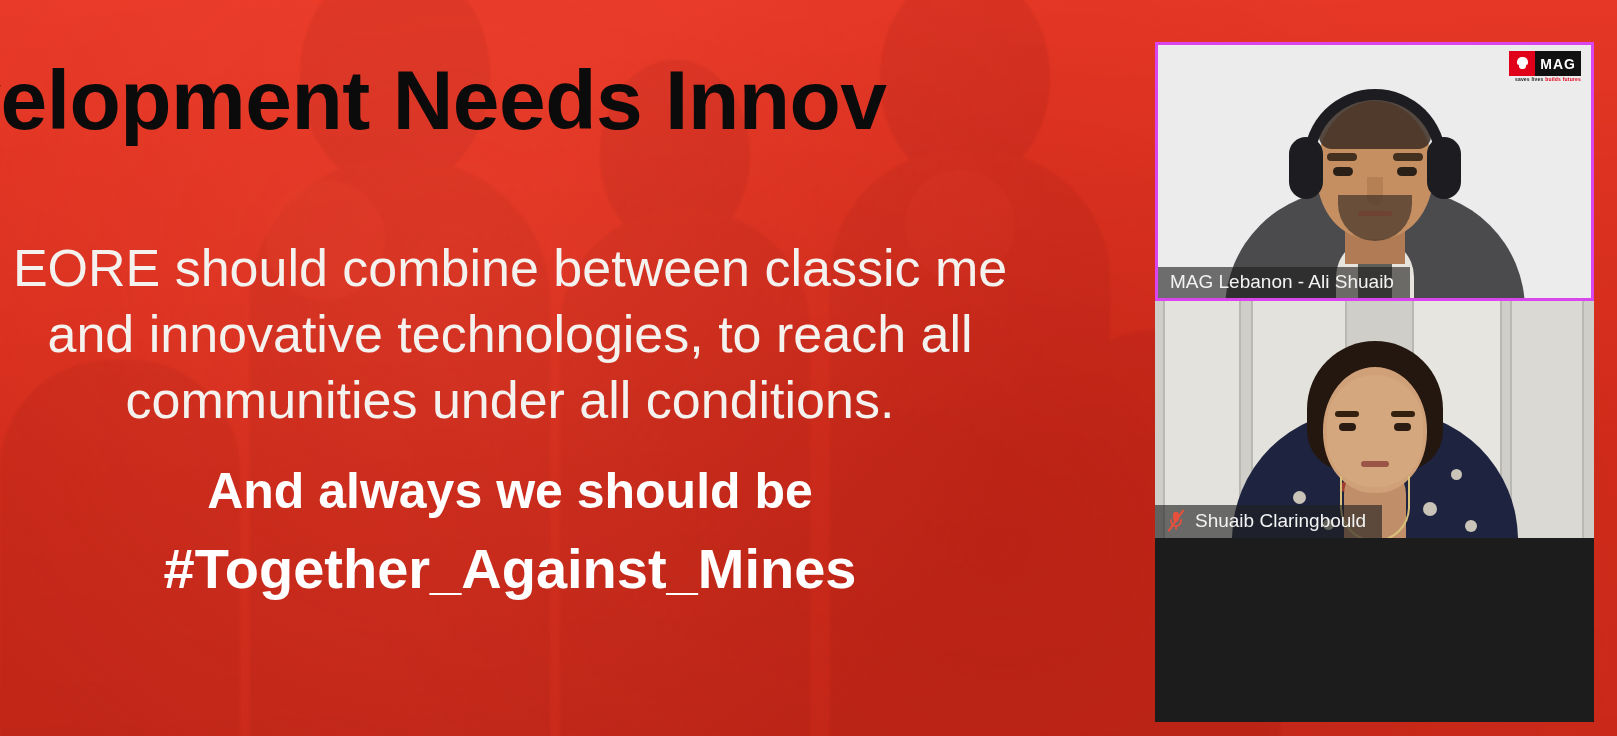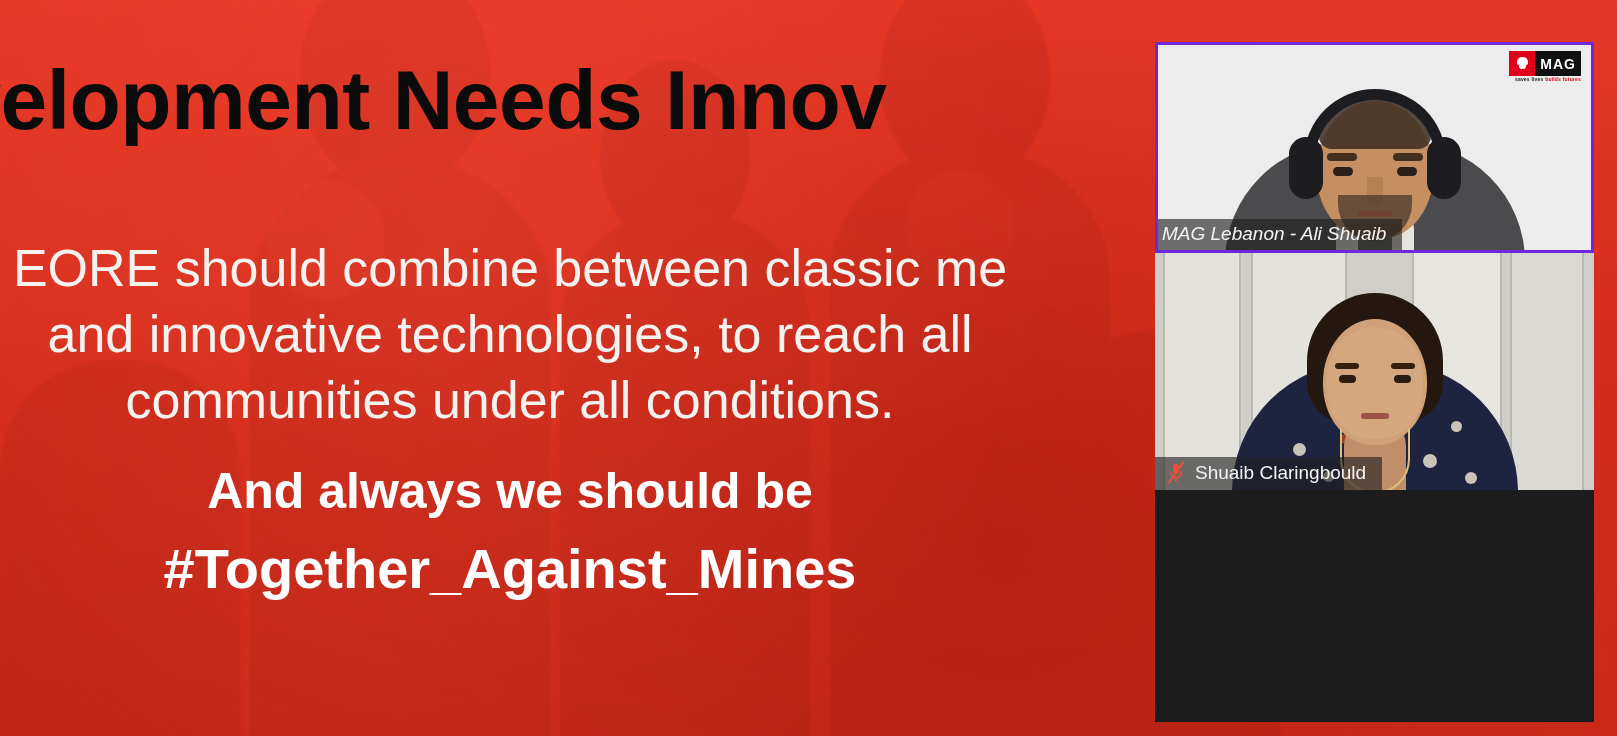--- a/index.html
+++ b/index.html
@@ -71,22 +71,22 @@
   }
   .tile-name-only .big-name {
     color:#f2f2f2; font-size:34px; font-weight:bold;
     letter-spacing:1.2px; white-space:nowrap;
     padding:0 14px; text-align:center;
   }
   .mic-corner { position:absolute; left:8px; bottom:4px; width:30px; height:34px; }
 
   
   .tile-video-a {
-    height:211px;
-    border:3px solid #6d28d9;
+    height:259px;
+    border:3px solid #d946ef;
     background:#e9e9e9;
     position:relative;
     text-align:right;
   }
 
   
   .tile-video-b {
     height:237px;
     background:#d8d8d6;
     position:relative;
@@ -255,21 +255,21 @@
 
   
   .namebar {
     position:absolute; left:0; bottom:0;
     background:rgba(30,30,30,.62);
     display:flex; align-items:center; gap:9px;
     padding:4px 16px 5px 11px;
     color:#f3f3f3; font-size:19px; white-space:nowrap;
     max-width:92%;
   }
-  .namebar.no-icon { padding-left:4px;font-style:italic; }
+  .namebar.no-icon { padding-left:12px; }
 
   
   .mic-muted { width:20px; height:24px; flex:0 0 auto; }
 </style>
 </head>
 <body>
 
 <div class="slide">
 
   <div class="ghost">

